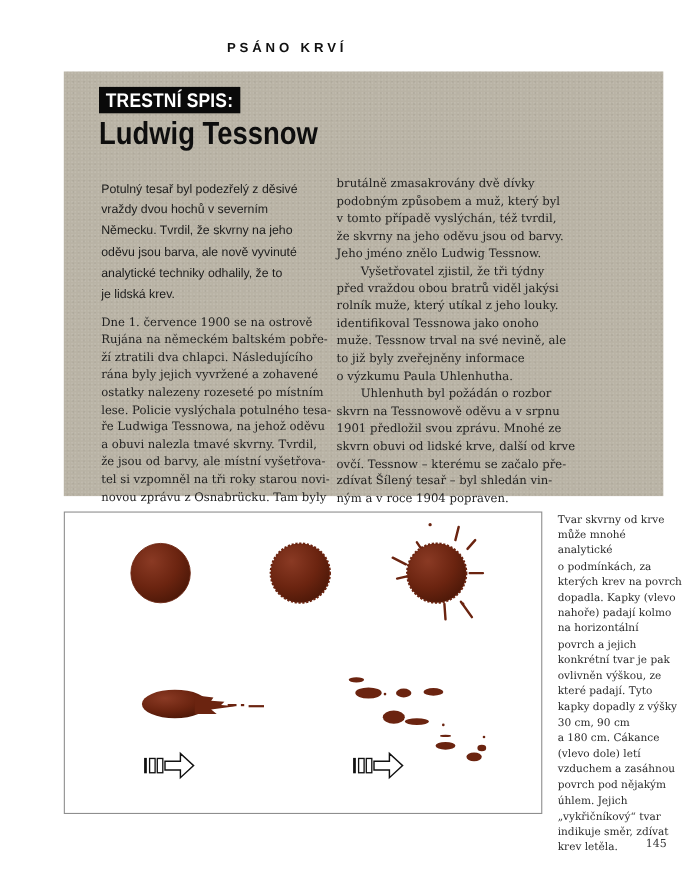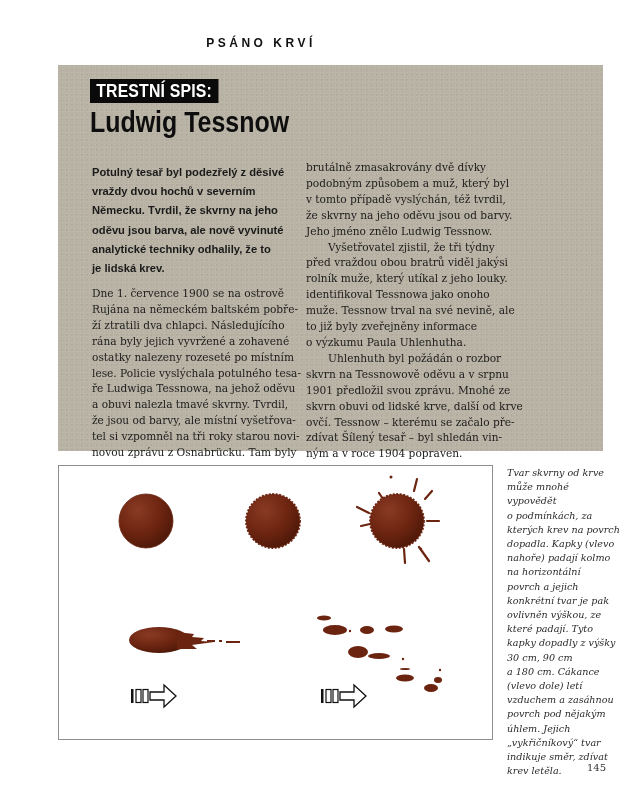--- a/index.html
+++ b/index.html
@@ -27,37 +27,37 @@
     font-weight: bold; font-size: 18px; line-height: 24px; letter-spacing: 0.2px;
     transform: scaleX(0.88); transform-origin: left center;
   }
   .case-name {
     position: absolute; left: 90px; top: 106px; font-family: "Liberation Sans", sans-serif;
     font-weight: bold; font-size: 29px; color: #0e0e0e; white-space: nowrap;
     transform: scaleX(0.86); transform-origin: left center;
   }
   .lead {
     position: absolute; left: 92px; top: 163px; width: 210px; font-family: "Liberation Sans", sans-serif;
-    font-weight: bold; font-size: 11.2px; line-height: 19.2px; color: #1a1a1a;
+    font-weight: normal; font-size: 11.2px; line-height: 19.2px; color: #1a1a1a;
   }
   .lead span { display: block; white-space: nowrap; }
   .body-col {
     position: absolute; font-size: 10.6px; line-height: 15.9px; color: #202020;
   }
   .body-col span { display: block; white-space: nowrap; }
   .col1 { left: 92px; top: 286px; width: 196px; }
   .col2 { left: 306px; top: 160px; width: 198px; }
   .indent { padding-left: 22px; }
   .figure-box {
     position: absolute; left: 58px; top: 465px; width: 435px; height: 275px;
     border: 1px solid #8e8e8e; background: #fff; box-sizing: border-box;
   }
   .caption {
     position: absolute; left: 507px; top: 466px; width: 115px;
-    font-style: italic; font-size: 9.6px; line-height: 14.2px; color: #2a2a2a;
+    font-size: 9.6px; line-height: 14.2px; color: #2a2a2a;
   }
   .caption span { display: block; white-space: nowrap; }
   .page-number {
     position: absolute; left: 587px; top: 762px; font-size: 10px; color: #333;
   }
   svg { position: absolute; left: 0; top: 0; }
 </style>
 </head>
 <body>
 
@@ -176,21 +176,21 @@
       <rect x="5" y="0.5" width="5" height="13" fill="none" stroke="#111" stroke-width="1.2"></rect>
       <rect x="12" y="0.5" width="5" height="13" fill="none" stroke="#111" stroke-width="1.2"></rect>
       <path d="M19,3 L33,3 L33,-4 L45,7 L33,18 L33,11 L19,11 Z" fill="#fff" stroke="#111" stroke-width="1.3"></path>
     </g>
   </svg>
 </div>
 
 <div class="caption">
   <span>Tvar skvrny od krve</span>
   <span>může mnohé</span>
-  <span>vypovědět</span>
+  <span>analytické</span>
   <span>o podmínkách, za</span>
   <span>kterých krev na povrch</span>
   <span>dopadla. Kapky (vlevo</span>
   <span>nahoře) padají kolmo</span>
   <span>na horizontální</span>
   <span>povrch a jejich</span>
   <span>konkrétní tvar je pak</span>
   <span>ovlivněn výškou, ze</span>
   <span>které padají. Tyto</span>
   <span>kapky dopadly z výšky</span>

